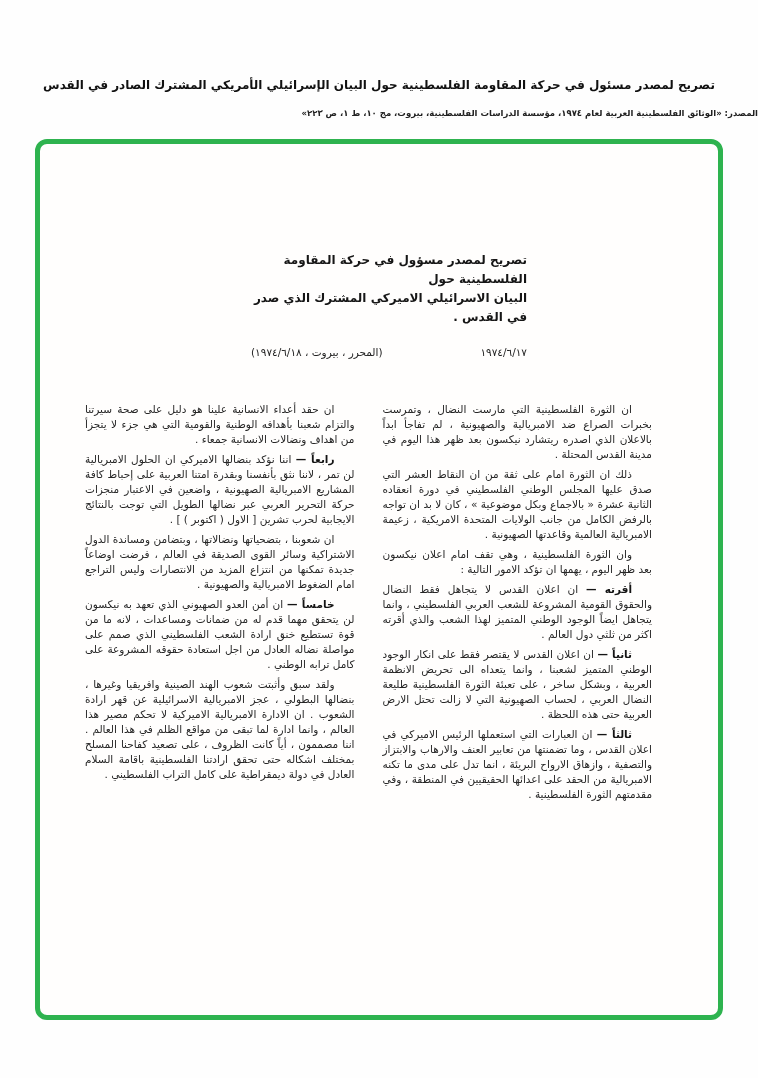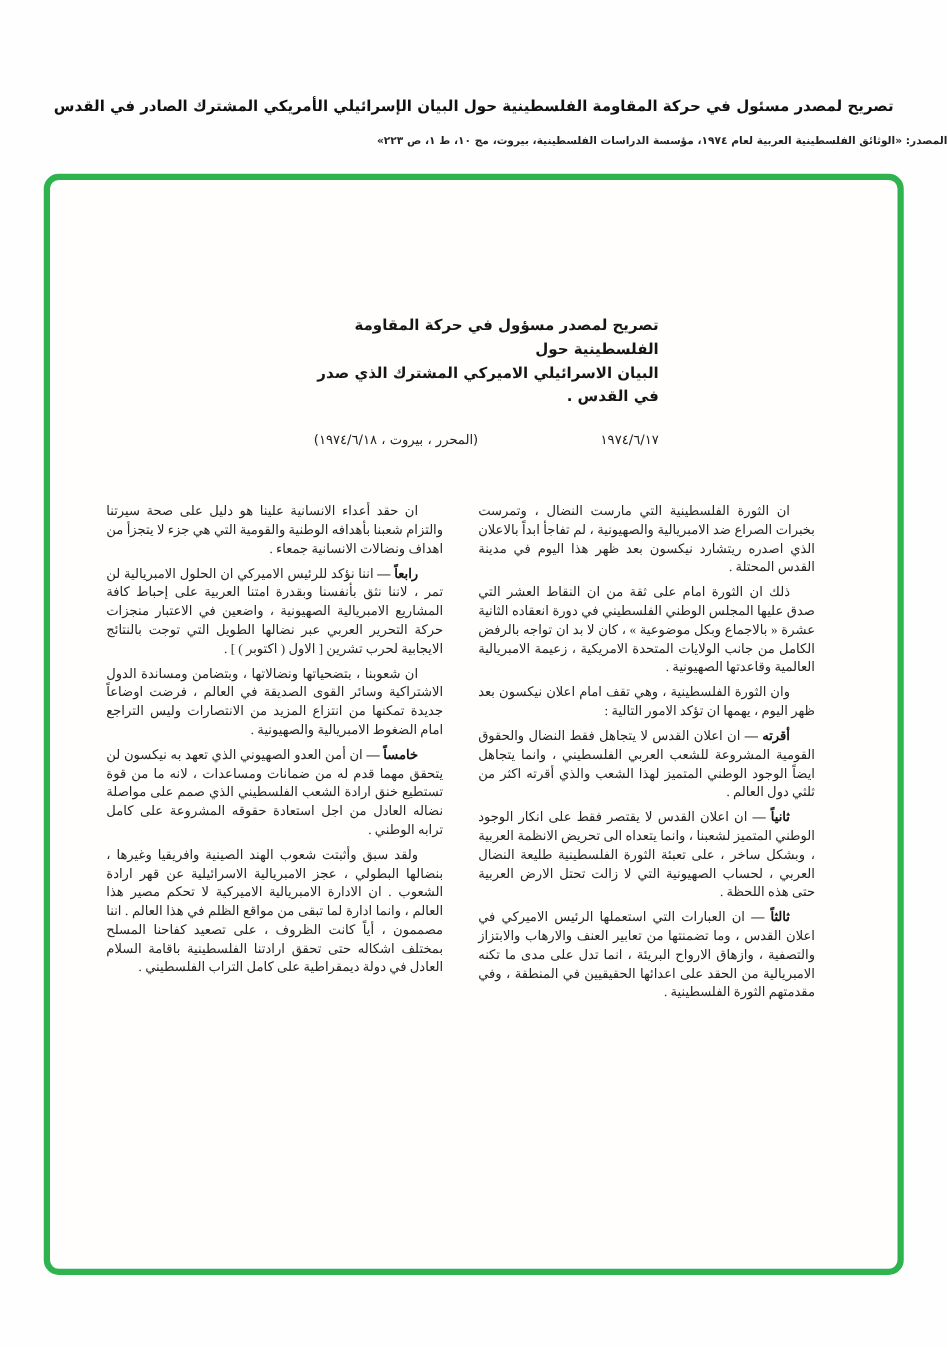--- a/index.html
+++ b/index.html
@@ -81,21 +81,20 @@
   .col {
     flex: 1 1 0;
     font-size: 10.5px;
     line-height: 15px;
     text-align: justify;
     color: #262626;
   }
   .col p {
     text-indent: 20px;
     margin-bottom: 5px;
-    font-family: Liberation Serif, serif;
   }
   .col p b { font-weight: bold; color: #141414; }
 </style>
 </head>
 <body>
 
 <div class="page">
 
   <div class="top-header">تصريح لمصدر مسئول في حركة المقاومة الفلسطينية حول البيان الإسرائيلي الأمريكي المشترك الصادر في القدس</div>
 
@@ -119,21 +118,21 @@
           <p><b></b> <span>ان الثورة الفلسطينية التي مارست النضال ، وتمرست بخبرات الصراع ضد الامبريالية والصهيونية ، لم تفاجأ ابداً بالاعلان الذي اصدره ريتشارد نيكسون بعد ظهر هذا اليوم في مدينة القدس المحتلة .</span></p>
           <p><b></b> <span>ذلك ان الثورة امام على ثقة من ان النقاط العشر التي صدق عليها المجلس الوطني الفلسطيني في دورة انعقاده الثانية عشرة « بالاجماع وبكل موضوعية » ، كان لا بد ان تواجه بالرفض الكامل من جانب الولايات المتحدة الامريكية ، زعيمة الامبريالية العالمية وقاعدتها الصهيونية .</span></p>
           <p><b></b> <span>وان الثورة الفلسطينية ، وهي تقف امام اعلان نيكسون بعد ظهر اليوم ، يهمها ان تؤكد الامور التالية :</span></p>
           <p><b>أقرته —</b> <span>ان اعلان القدس لا يتجاهل فقط النضال والحقوق القومية المشروعة للشعب العربي الفلسطيني ، وانما يتجاهل ايضاً الوجود الوطني المتميز لهذا الشعب والذي أقرته اكثر من ثلثي دول العالم .</span></p>
           <p><b>ثانياً —</b> <span>ان اعلان القدس لا يقتصر فقط على انكار الوجود الوطني المتميز لشعبنا ، وانما يتعداه الى تحريض الانظمة العربية ، وبشكل ساخر ، على تعبئة الثورة الفلسطينية طليعة النضال العربي ، لحساب الصهيونية التي لا زالت تحتل الارض العربية حتى هذه اللحظة .</span></p>
           <p><b>ثالثاً —</b> <span>ان العبارات التي استعملها الرئيس الاميركي في اعلان القدس ، وما تضمنتها من تعابير العنف والارهاب والابتزاز والتصفية ، وازهاق الارواح البريئة ، انما تدل على مدى ما تكنه الامبريالية من الحقد على اعدائها الحقيقيين في المنطقة ، وفي مقدمتهم الثورة الفلسطينية .</span></p>
         </div>
 
         <div class="col">
           <p><b></b> <span>ان حقد أعداء الانسانية علينا هو دليل على صحة سيرتنا والتزام شعبنا بأهدافه الوطنية والقومية التي هي جزء لا يتجزأ من اهداف ونضالات الانسانية جمعاء .</span></p>
-          <p><b>رابعاً —</b> <span>اننا نؤكد للرئيس الاميركي ان الحلول الامبريالية لن تمر ، لاننا نثق بأنفسنا وبقدرة امتنا العربية على إحباط كافة المشاريع الامبريالية الصهيونية ، واضعين في الاعتبار منجزات حركة التحرير العربي عبر نضالها الطويل التي توجت بالنتائج الايجابية لحرب تشرين [ الاول ( اكتوبر ) ] .</span></p>
+          <p><b>رابعاً —</b> <span>اننا نؤكد بنضالها الاميركي ان الحلول الامبريالية لن تمر ، لاننا نثق بأنفسنا وبقدرة امتنا العربية على إحباط كافة المشاريع الامبريالية الصهيونية ، واضعين في الاعتبار منجزات حركة التحرير العربي عبر نضالها الطويل التي توجت بالنتائج الايجابية لحرب تشرين [ الاول ( اكتوبر ) ] .</span></p>
           <p><b></b> <span>ان شعوبنا ، بتضحياتها ونضالاتها ، وبتضامن ومساندة الدول الاشتراكية وسائر القوى الصديقة في العالم ، فرضت اوضاعاً جديدة تمكنها من انتزاع المزيد من الانتصارات وليس التراجع امام الضغوط الامبريالية والصهيونية .</span></p>
           <p><b>خامساً —</b> <span>ان أمن العدو الصهيوني الذي تعهد به نيكسون لن يتحقق مهما قدم له من ضمانات ومساعدات ، لانه ما من قوة تستطيع خنق ارادة الشعب الفلسطيني الذي صمم على مواصلة نضاله العادل من اجل استعادة حقوقه المشروعة على كامل ترابه الوطني .</span></p>
           <p><b></b> <span>ولقد سبق وأثبتت شعوب الهند الصينية وافريقيا وغيرها ، بنضالها البطولي ، عجز الامبريالية الاسرائيلية عن قهر ارادة الشعوب . ان الادارة الامبريالية الاميركية لا تحكم مصير هذا العالم ، وانما ادارة لما تبقى من مواقع الظلم في هذا العالم . اننا مصممون ، أياً كانت الظروف ، على تصعيد كفاحنا المسلح بمختلف اشكاله حتى تحقق ارادتنا الفلسطينية باقامة السلام العادل في دولة ديمقراطية على كامل التراب الفلسطيني .</span></p>
         </div>
 
       </div>
 
     </div>
   </div>
 

